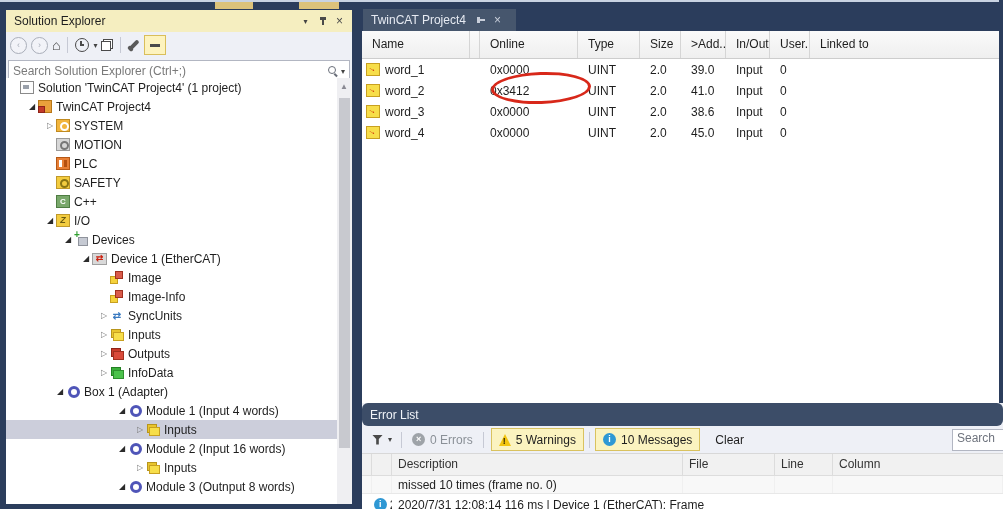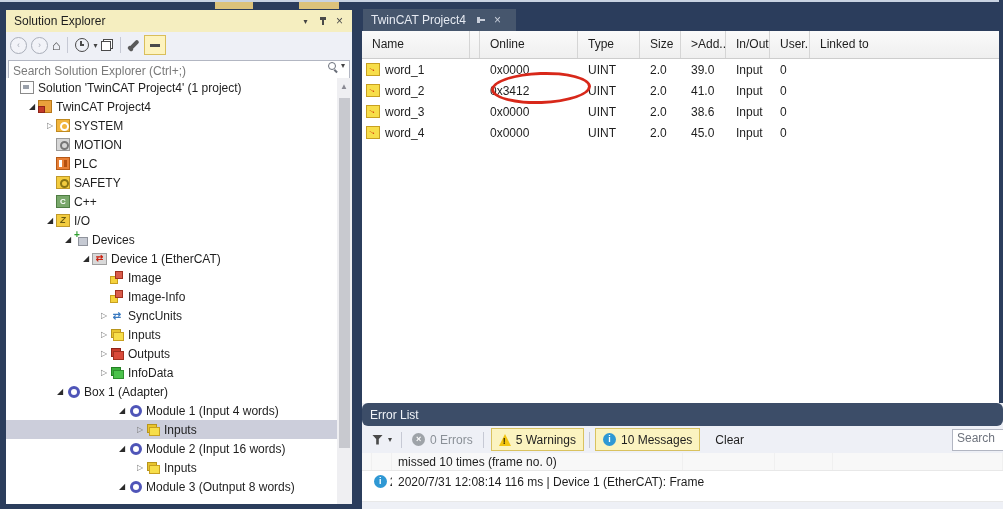--- a/index.html
+++ b/index.html
@@ -24,21 +24,21 @@
   .clock::before{content:"";position:absolute;left:4px;top:2px;width:1.5px;height:4px;background:#4A4A4A;}
   .clock::after{content:"";position:absolute;left:4px;top:5px;width:4px;height:1.5px;background:#4A4A4A;}
   .caret{font-size:8px;color:#444;}
   .copyic{position:relative;width:12px;height:12px;}
   .copyic::before{content:"";position:absolute;right:0;top:0;width:8px;height:8px;border:1px solid #4A4A4A;background:#fff;}
   .copyic::after{content:"";position:absolute;left:0;bottom:0;width:8px;height:8px;border:1px solid #4A4A4A;background:#fff;}
   .wrench{width:12px;height:4px;background:#5A5A5A;border-radius:2px;transform:rotate(-45deg);position:relative;}
   .wrench::before{content:"";position:absolute;left:-1px;top:-1px;width:4px;height:6px;background:#5A5A5A;border-radius:2px;}
   .hlbtn{width:20px;height:18px;background:#FDF3BE;border:1px solid #D9BE5A;display:flex;align-items:center;justify-content:center;}
   .dash{width:10px;height:3px;background:#4A4A4A;}
-  .se-search{position:relative;margin:2px 2px 0 2px;height:20px;background:#fff;border:1px solid #B2B6C2;display:flex;}
+  .se-search{position:relative;margin:2px 2px 0 2px;height:20px;background:#fff;border:1px solid #B2B6C2;display:flex;align-items:center;}
   .se-search input{flex:1;border:0;outline:0;background:transparent;font:12px "Liberation Sans",sans-serif;color:#3A3A3A;padding:0 4px;}
   .se-search input::placeholder{color:#7A7A7A;opacity:1;}
   .mag{position:relative;width:12px;height:12px;margin-right:2px;}
   .mag::before{content:"";position:absolute;left:1px;top:1px;width:6px;height:6px;border:1.5px solid #6A6F7A;border-radius:50%;}
   .mag::after{content:"";position:absolute;left:8px;top:8px;width:4px;height:1.5px;background:#6A6F7A;transform:rotate(45deg);transform-origin:0 0;}
   .se-tree{position:absolute;left:0;top:68px;width:346px;height:426px;background:#fff;overflow:hidden;}
   .trow{height:19px;display:flex;align-items:center;white-space:nowrap;}
   .trow.sel{background:#CCCEDB;}
   .exp{width:12px;flex:none;text-align:center;font-size:8px;line-height:19px;}
   .exp.e::before{content:"◢";color:#2B2B2B;}
@@ -374,20 +374,28 @@
         <span class="cic blue">i</span>
         <span>10 Messages</span>
       </span>
       <span class="fbtn" style="margin-left:8px;">
         <span>Clear</span>
       </span>
       <span class="el-search">
         <input placeholder="Search" style="">
       </span>
     </div>
+    <div class="el-head">
+      <div class="eh e-c1"></div>
+      <div class="eh e-c2"></div>
+      <div class="eh e-desc">Description</div>
+      <div class="eh e-file">File</div>
+      <div class="eh e-line">Line</div>
+      <div class="eh e-col">Column</div>
+    </div>
     <div class="erow erow1">
       <div class="ec e-c1"></div>
       <div class="ec e-c2 num"></div>
       <div class="ec e-desc">missed 10 times (frame no. 0)</div>
       <div class="ec e-file"></div>
       <div class="ec e-line"></div>
       <div class="ec e-col"></div>
     </div>
     <div class="erow erow2" style="align-items:flex-start;padding-top:4px;height:26px;">
       <div class="ec e-c1" style="border:0;"></div>

